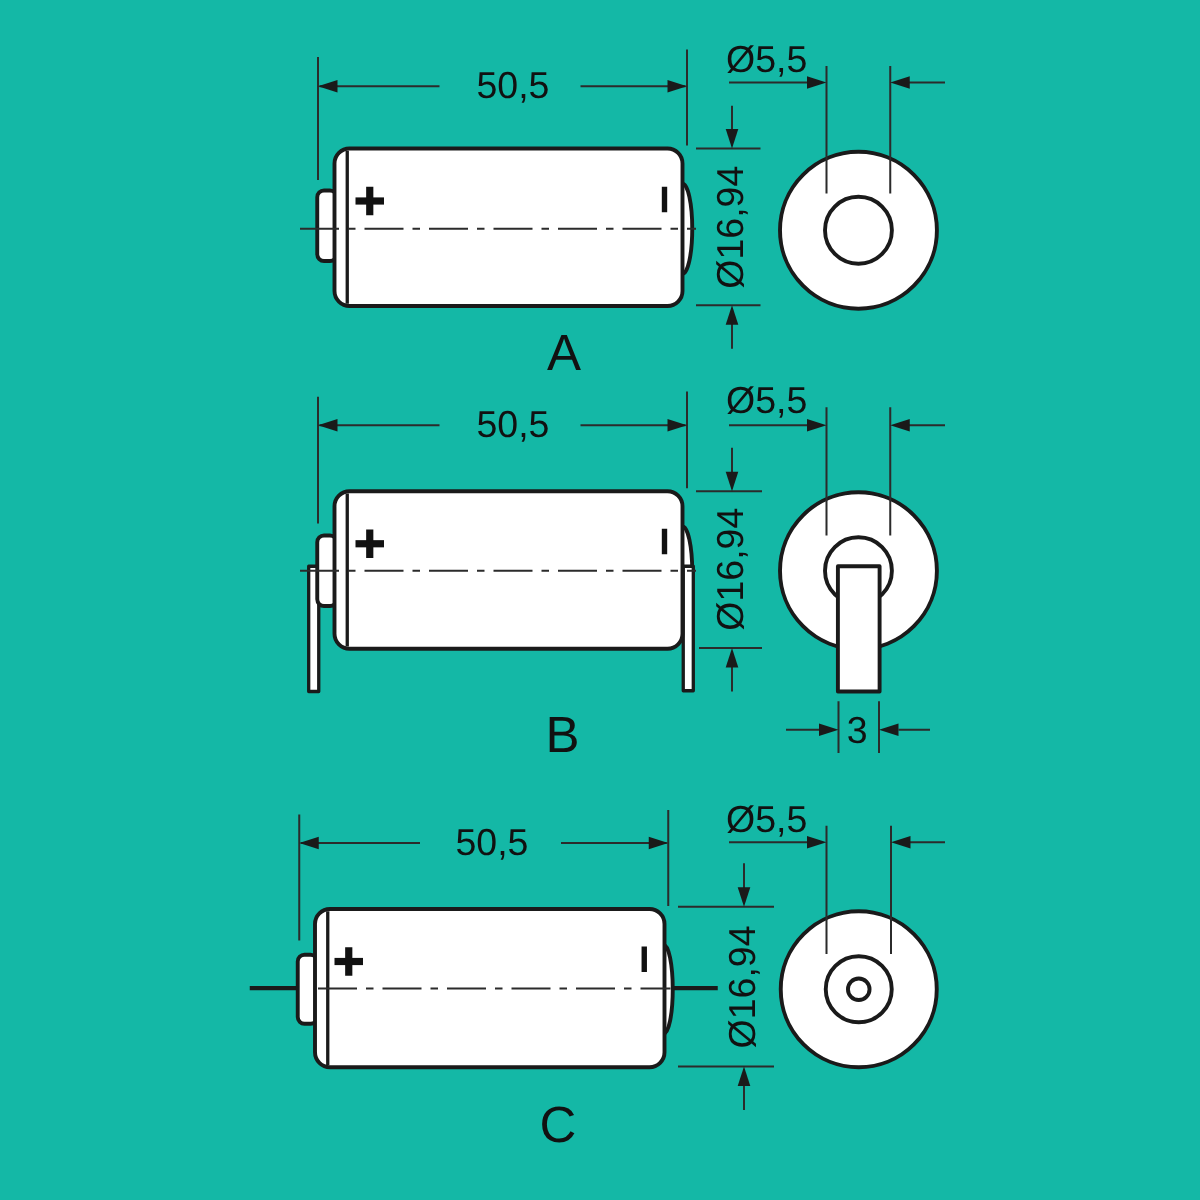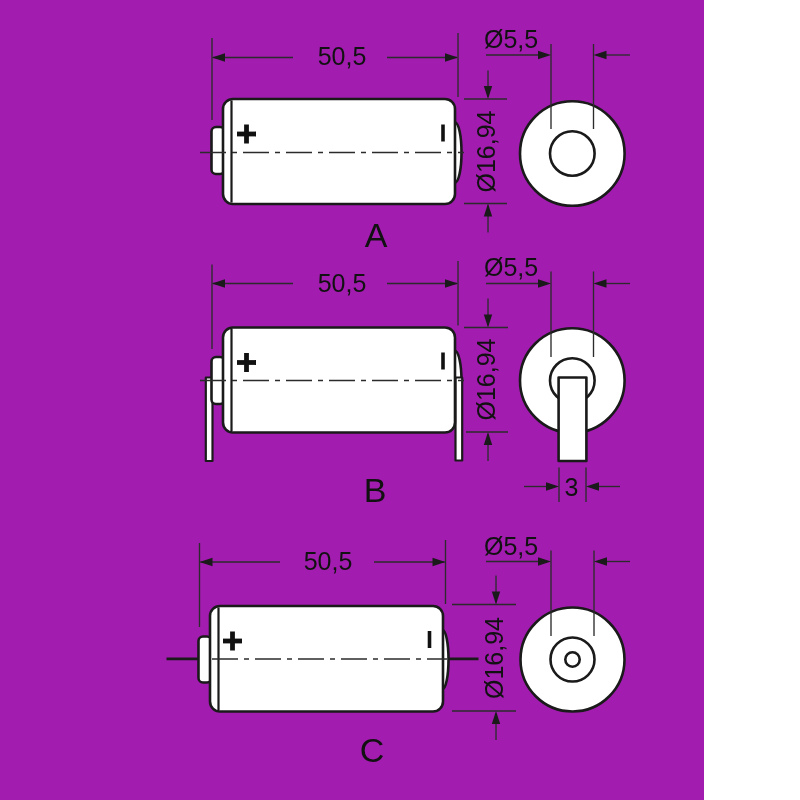--- a/index.html
+++ b/index.html
@@ -1,16 +1,16 @@
 <!DOCTYPE html>
 <html><head>
 <meta charset="utf-8">
 <style>
   html,body { margin:0; padding:0; background:#ffffff; }
-  #stage { width:704px; height:800px; background:#a21caf; position:relative; }
+  #stage { width:800px; height:800px; background:#14b8a6; position:relative; }
   svg { display:block; }
   text { font-family:"Liberation Sans", sans-serif; fill:#111111; }
   .dim  { font-size:25px; }
   .lbl  { font-size:34px; }
   .ol   { fill:#ffffff; stroke:#1a1a1a; stroke-width:2.6; stroke-linejoin:round; }
   .ol2  { fill:#ffffff; stroke:#1a1a1a; stroke-width:2.2; stroke-linejoin:round; }
   .ring { fill:none; stroke:#1a1a1a; stroke-width:2.2; }
   .thin { fill:none; stroke:#2b2b2b; stroke-width:1.35; }
   .cl   { fill:none; stroke:#2b2b2b; stroke-width:1.35; stroke-dasharray:26 6 5 6; }
   .ah   { fill:#1a1a1a; stroke:none; }

